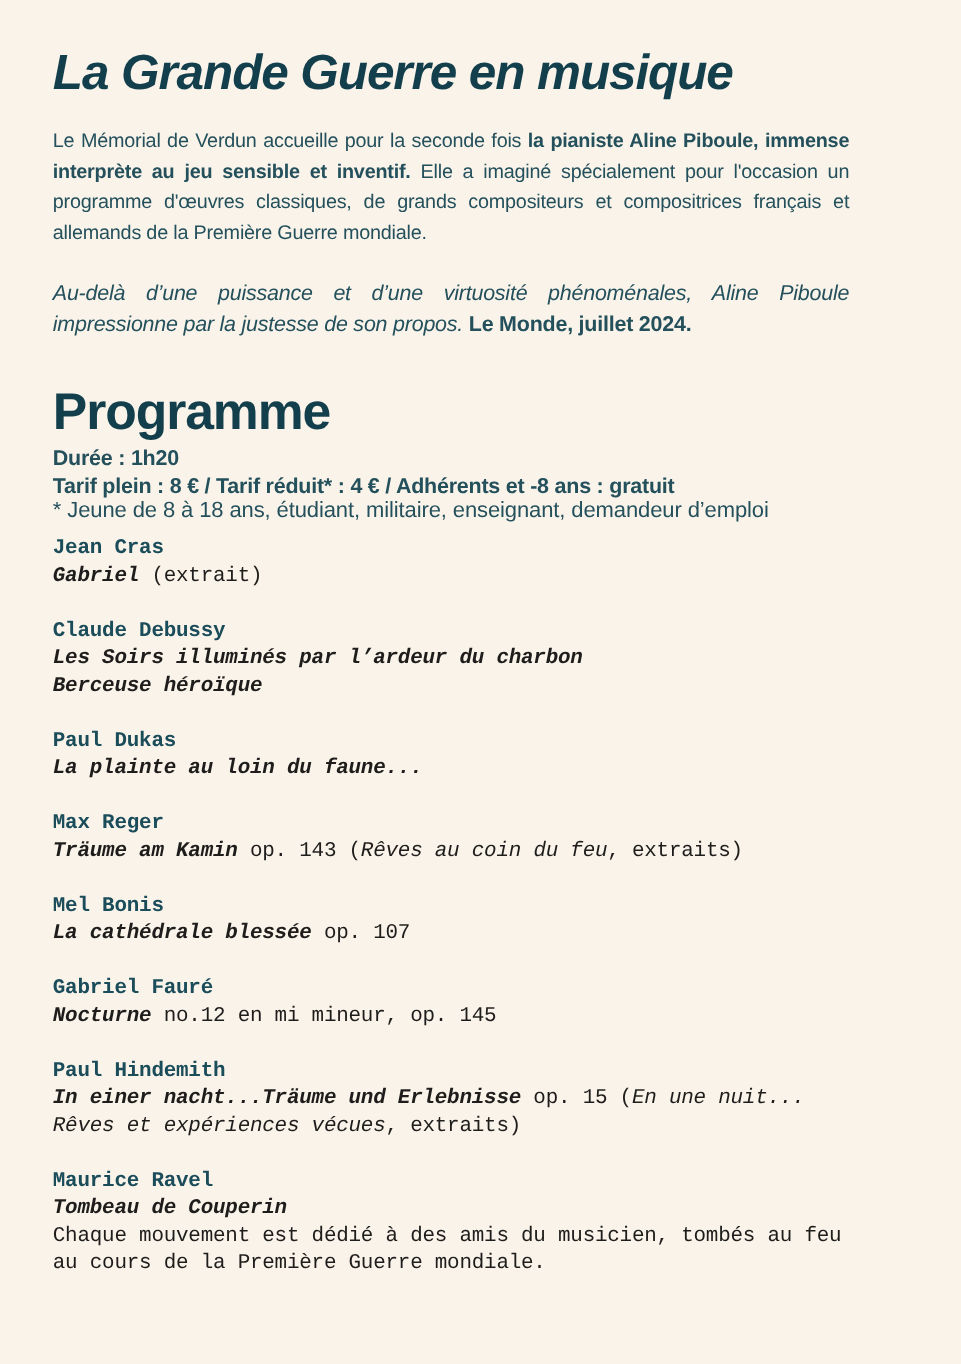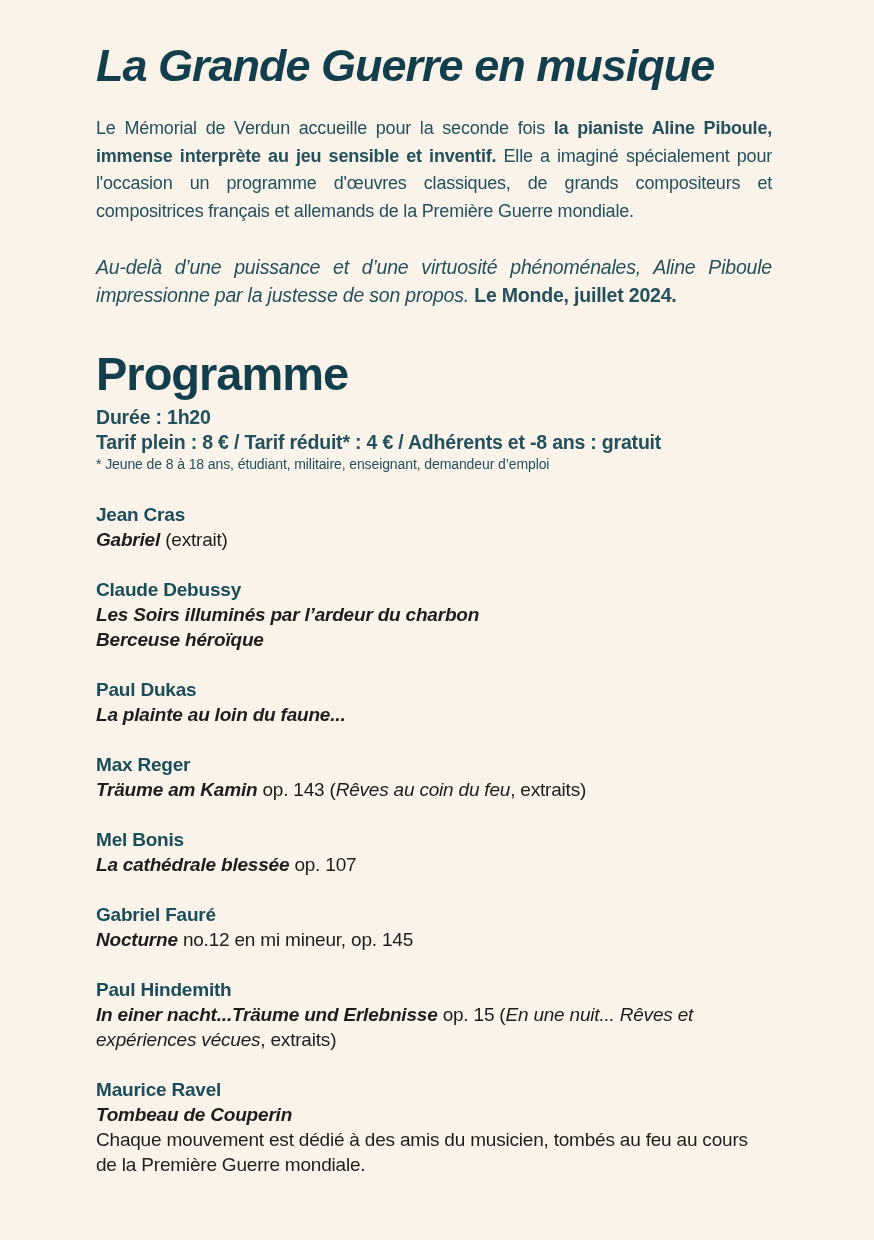--- a/index.html
+++ b/index.html
@@ -8,21 +8,21 @@
     --teal:#24505c;
     --composer:#1a4c5a;
     --ink:#1e1d1b;
   }
   *{margin:0;padding:0;box-sizing:border-box;}
   html,body{background:var(--bg);}
   .page{
     width:874px;
     height:1240px;
     background:var(--bg);
-    padding:42px 102px 0 96px;
+    padding:42px 102px 0 48px;
     font-family:"Liberation Sans", sans-serif;
     overflow:hidden;
   }
   .main-title{
     font-size:45px;
     font-weight:700;
     font-style:italic;
     letter-spacing:-1px;
     color:var(--heading);
     line-height:1.05;
@@ -59,26 +59,26 @@
     margin-top:8px;
     color:var(--teal);
   }
   .meta-line{
     font-size:19.5px;
     font-weight:700;
     line-height:25px;
     letter-spacing:-0.2px;
   }
   .footnote{
-    font-size:14px;
+    font-size:20px;
     line-height:19px;
     letter-spacing:-0.1px;
     color:var(--teal);
   }
-  .entries{margin-top:28px;}
+  .entries{margin-top:12px;font-family:Liberation Mono, monospace;}
   .entry{margin-bottom:25px;}
   .composer{
     font-size:19px;
     font-weight:700;
     line-height:25px;
     letter-spacing:-0.2px;
     color:var(--composer);
   }
   .work-line{
     font-size:19px;

